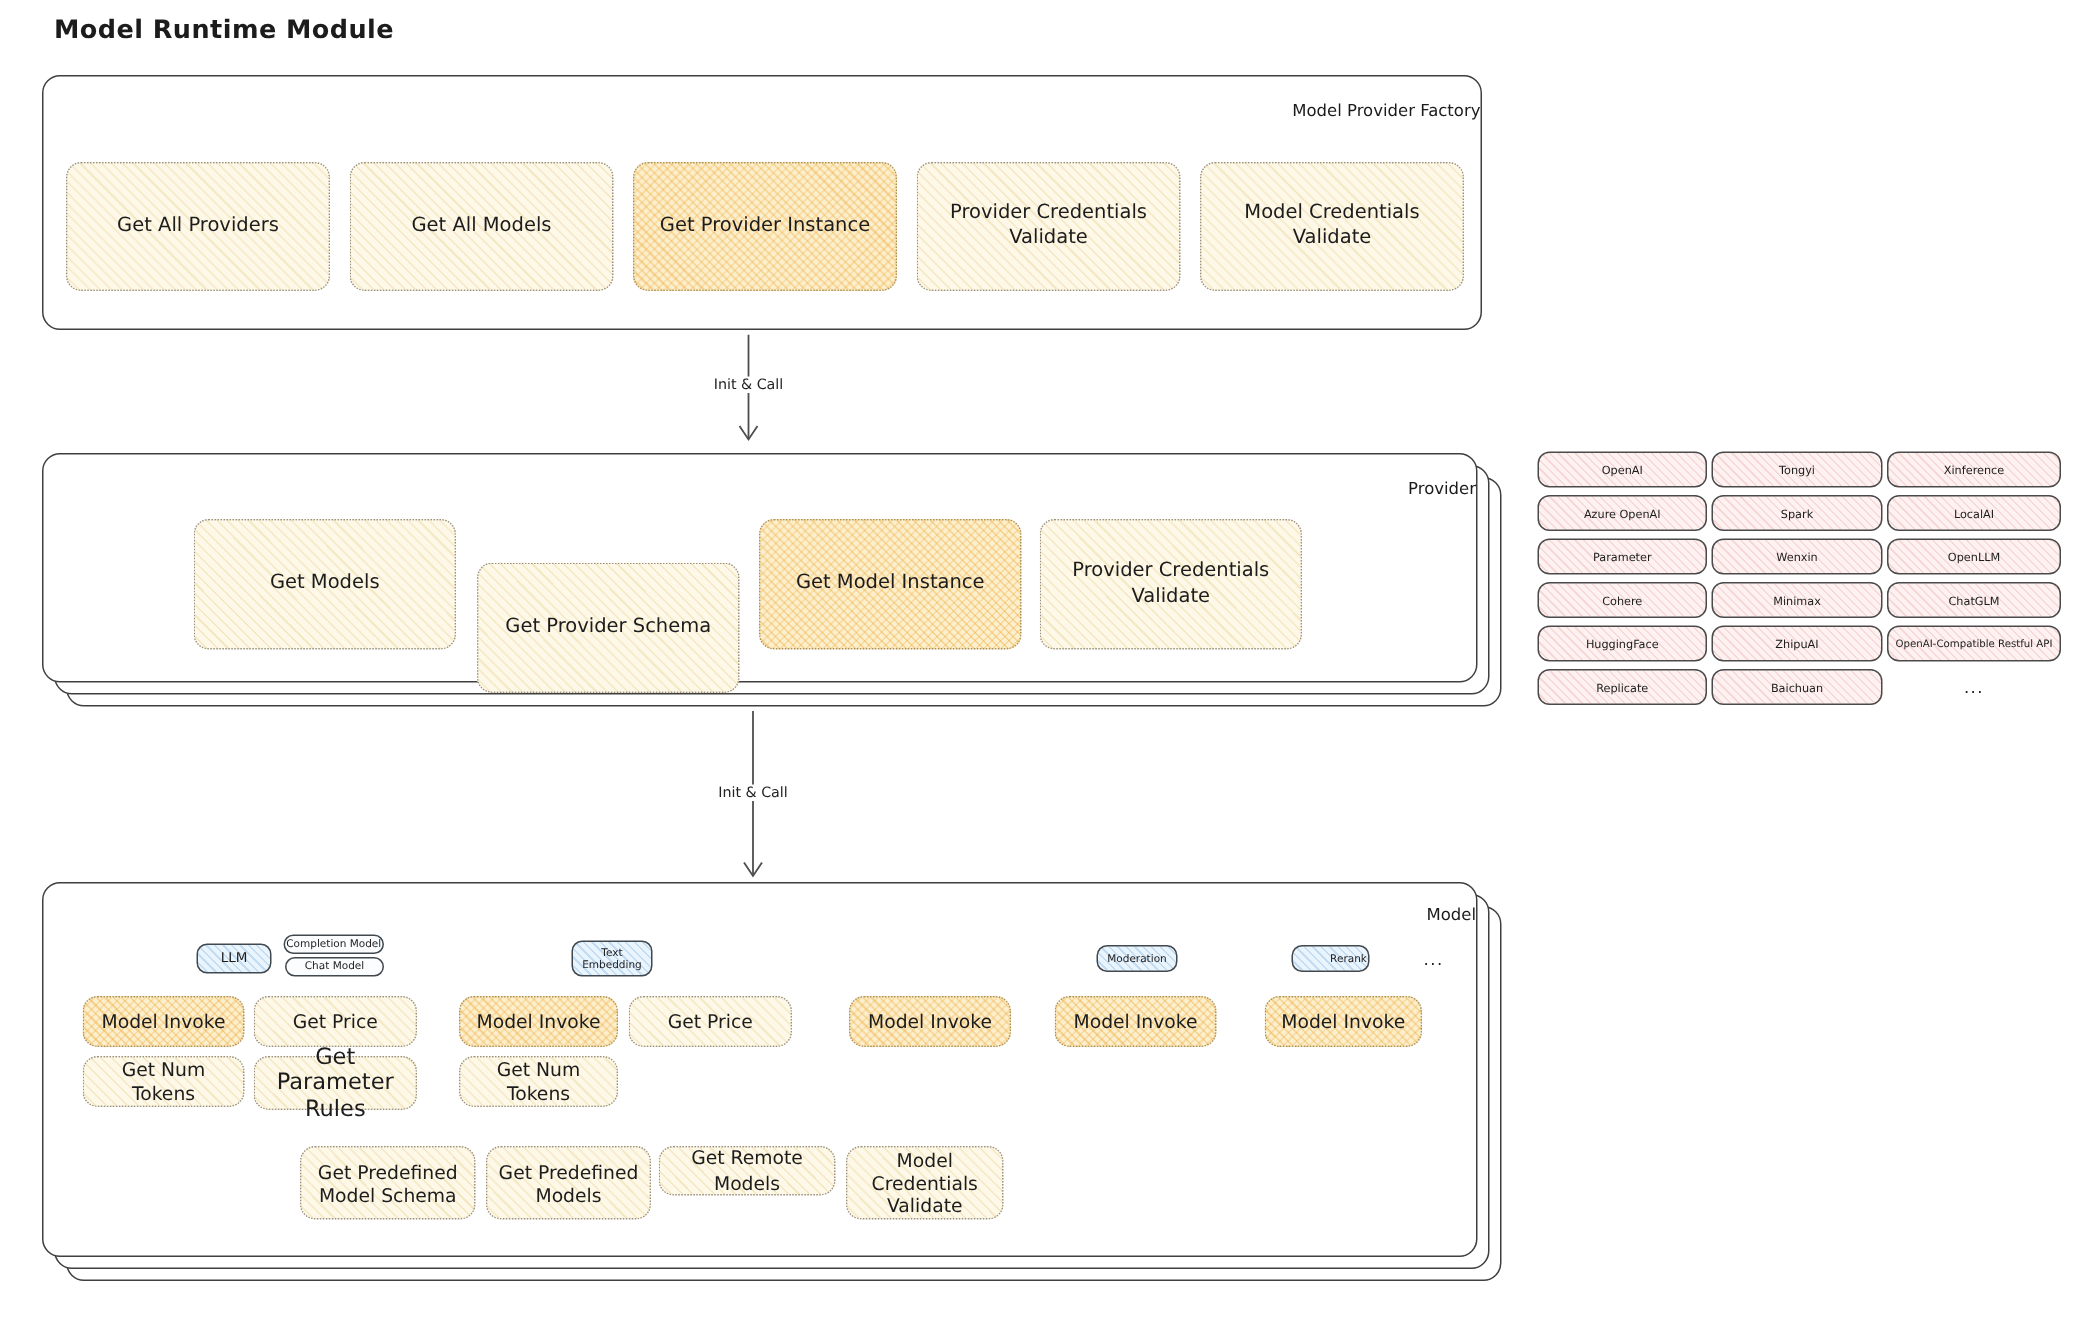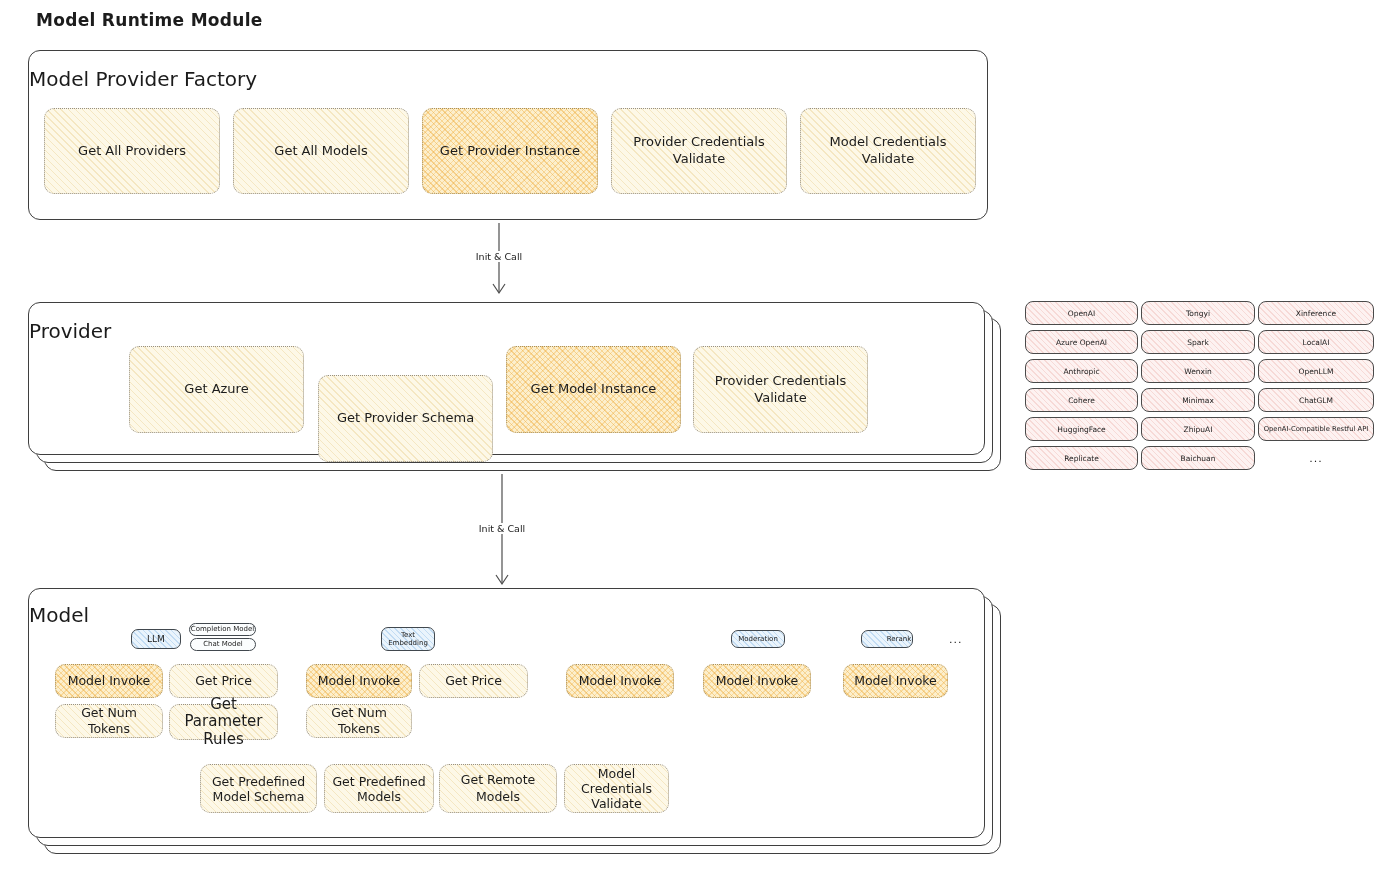--- a/index.html
+++ b/index.html
@@ -3,21 +3,21 @@
 <meta charset="utf-8">
 <style>
   html,body{margin:0;padding:0;background:#fff;}
   body{font-family:"DejaVu Sans", sans-serif;color:#1c1c1c;}
   #canvas{position:relative;width:1393px;height:880px;background:#ffffff;overflow:hidden;}
 
   .page-title{position:absolute;left:36px;top:10px;font-size:17px;font-weight:bold;letter-spacing:.3px;}
 
   
   .panel{position:absolute;background:#fff;border:1.4px solid #3f3f3f;border-radius:12px;box-sizing:border-box;}
-  .panel-title{position:absolute;left:0;right:0;text-align:left;font-size:20px;color:#1b1b1b;}
+  .panel-title{position:absolute;left:0;right:0;text-align:right;font-size:11px;color:#1b1b1b;}
 
   
   .node{position:absolute;display:flex;align-items:center;justify-content:center;text-align:center;
         box-sizing:border-box;border-radius:10px;font-size:13px;line-height:1.3;padding:2px 6px;
         border:1.3px dotted #979083;
         background-color:#fdf8e7;
         background-image:repeating-linear-gradient(45deg, rgba(222,186,96,0.28) 0 1px, transparent 1px 5px);}
   .node.orange{
         background-color:#fcefcd;
         background-image:repeating-linear-gradient(45deg, rgba(238,166,48,0.42) 0 1px, transparent 1px 4px),
@@ -69,34 +69,34 @@
       <line x1="40" y1="0" x2="40" y2="69" stroke="#4d4d4d" stroke-width="1.2"></line>
       <polyline points="34,61 40,70 46,61" fill="none" stroke="#4d4d4d" stroke-width="1.2"></polyline>
     </svg>
     <span class="arrow-label" style="top:28px;">Init &amp; Call</span>
   </div>
 
   <div class="panel" style="left:44px;top:318px;width:957px;height:153px;"></div>
   <div class="panel" style="left:36px;top:310px;width:957px;height:153px;"></div>
   <div class="panel" style="left:28px;top:302px;width:957px;height:153px;">
     <div class="panel-title" style="top:16px;">Provider</div>
-    <div class="node" style="left:100px;top:43px;width:175px;height:87px;">Get Azure</div>
+    <div class="node" style="left:100px;top:43px;width:175px;height:87px;">Get Models</div>
     <div class="node" style="left:289px;top:43px;width:175px;height:87px;margin-top:29px;">Get Provider Schema</div>
     <div class="node orange" style="left:477px;top:43px;width:175px;height:87px;">Get Model Instance</div>
     <div class="node" style="left:664px;top:43px;width:175px;height:87px;">Provider Credentials Validate</div>
   </div>
 
   <div class="chip-grid">
     <div class="chip">OpenAI</div>
     <div class="chip">Tongyi</div>
     <div class="chip">Xinference</div>
     <div class="chip">Azure OpenAI</div>
     <div class="chip">Spark</div>
     <div class="chip">LocalAI</div>
-    <div class="chip">Anthropic</div>
+    <div class="chip">Parameter</div>
     <div class="chip">Wenxin</div>
     <div class="chip">OpenLLM</div>
     <div class="chip">Cohere</div>
     <div class="chip">Minimax</div>
     <div class="chip">ChatGLM</div>
     <div class="chip">HuggingFace</div>
     <div class="chip">ZhipuAI</div>
     <div class="chip chip-long">OpenAI-Compatible Restful API</div>
     <div class="chip">Replicate</div>
     <div class="chip">Baichuan</div>
@@ -133,17 +133,17 @@
     <div class="node orange" style="left:277px;top:75px;width:106px;height:34px;font-size:12.5px;">Model Invoke</div>
     <div class="node" style="left:390px;top:75px;width:109px;height:34px;font-size:12.5px;">Get Price</div>
     <div class="node" style="left:277px;top:115px;width:106px;height:34px;font-size:12.5px;">Get Num Tokens</div>
 
     <div class="node orange" style="left:537px;top:75px;width:108px;height:34px;font-size:12.5px;">Model Invoke</div>
     <div class="node orange" style="left:674px;top:75px;width:108px;height:34px;font-size:12.5px;">Model Invoke</div>
     <div class="node orange" style="left:814px;top:75px;width:105px;height:34px;font-size:12.5px;">Model Invoke</div>
 
     <div class="node" style="left:171px;top:175px;width:117px;height:49px;font-size:12.5px;line-height:1.2;">Get Predefined Model Schema</div>
     <div class="node" style="left:295px;top:175px;width:110px;height:49px;font-size:12.5px;line-height:1.2;">Get Predefined Models</div>
-    <div class="node" style="left:410px;top:175px;width:118px;height:49px;font-size:12.5px;">Get Remote Models</div>
+    <div class="node" style="left:410px;top:175px;width:118px;height:33px;font-size:12.5px;">Get Remote Models</div>
     <div class="node" style="left:535px;top:175px;width:105px;height:49px;font-size:12.5px;line-height:1.2;">Model Credentials Validate</div>
   </div>
 
 </div>
 
 </body></html>

